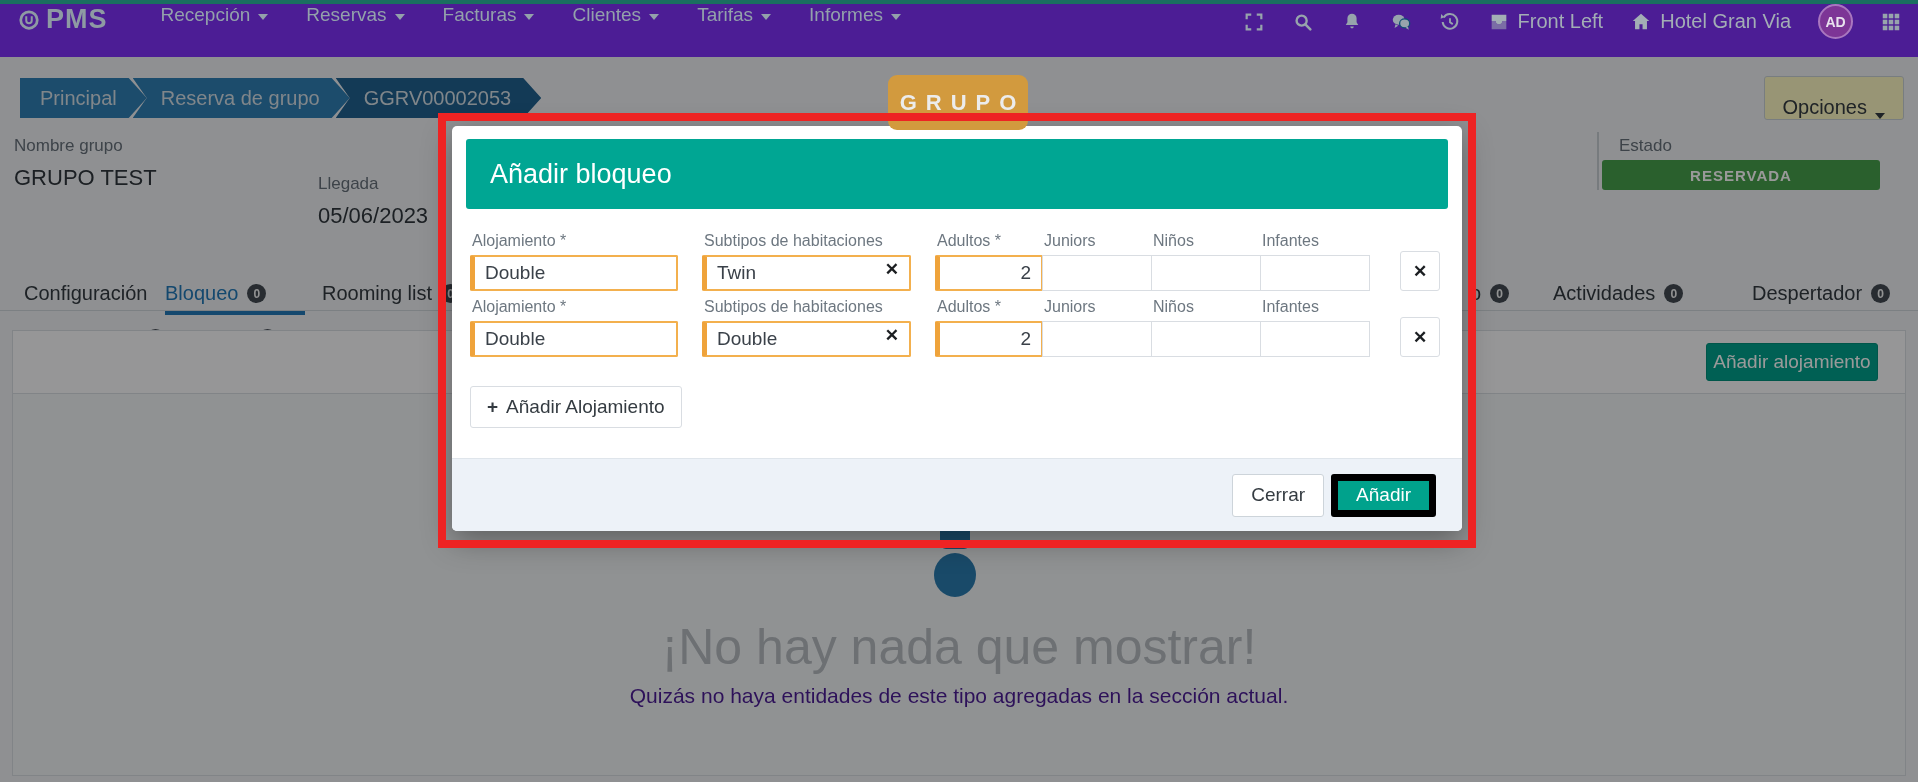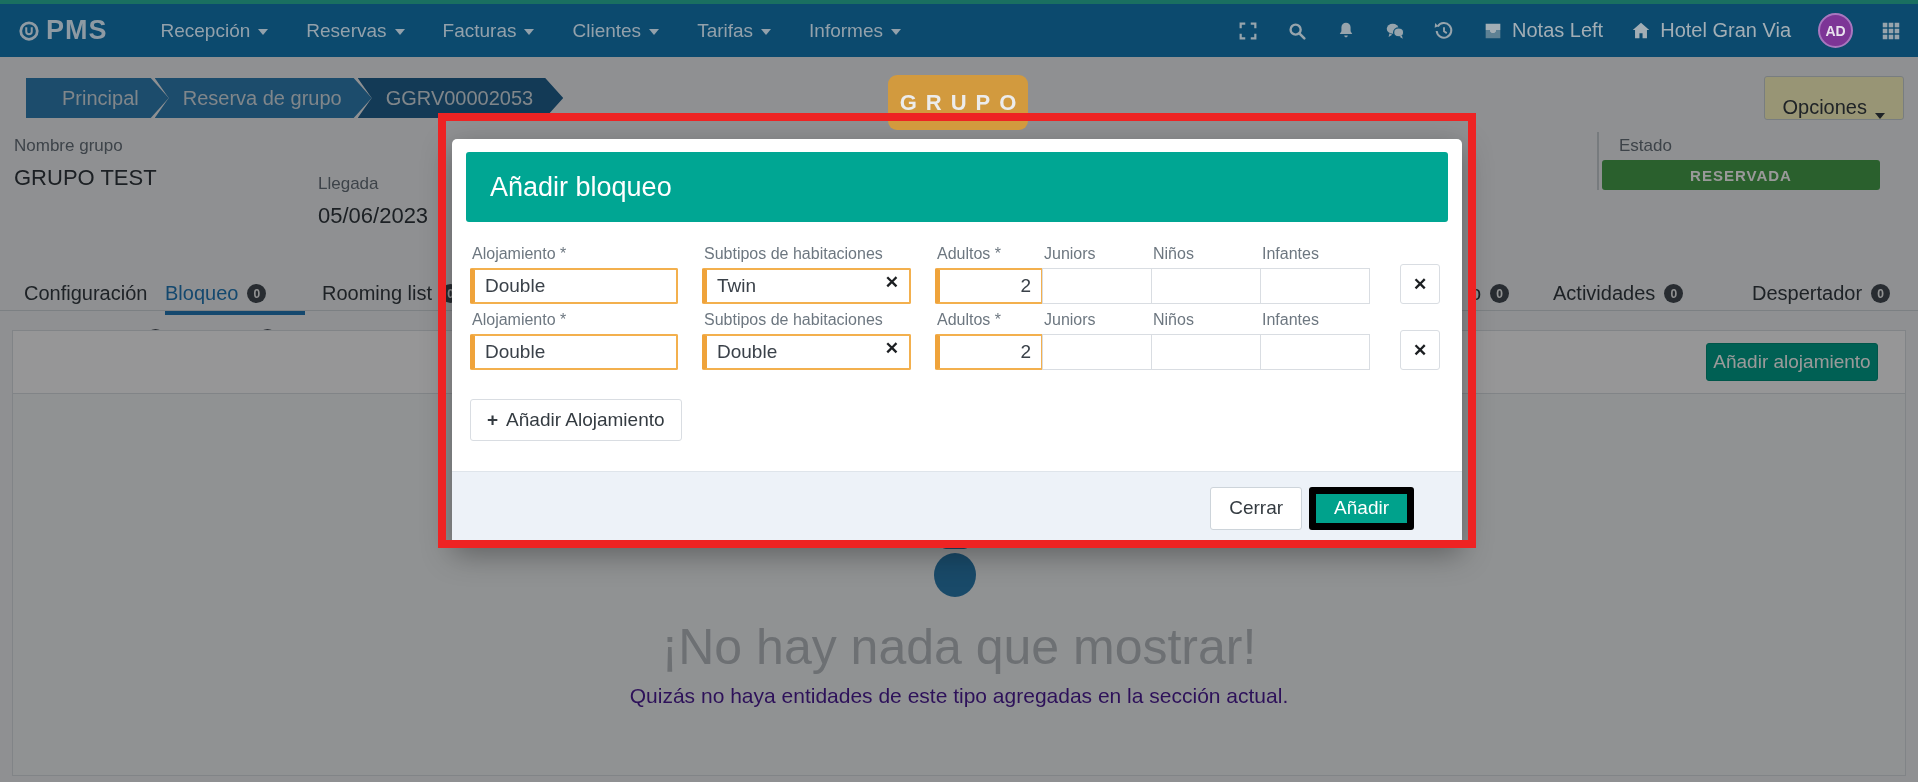--- a/index.html
+++ b/index.html
@@ -1,43 +1,43 @@
 <!DOCTYPE html>
 <html><head>
 <meta charset="utf-8">
 <style>
   * { box-sizing: border-box; margin: 0; padding: 0; }
   html,body { width:1918px; height:782px; }
   body { font-family:"Liberation Sans",sans-serif; background:#eef1f4; overflow:hidden; }
   .screen { position:relative; width:1918px; height:782px; overflow:hidden; background:#eef1f4; }
 
   
-  .nav { position:absolute; top:0; left:0; right:0; height:57px; background:#0c4a6e;
-         border-top:4px solid #1a6f60; display:flex; align-items:center; z-index:20; }
+  .nav { position:absolute; top:0; left:0; right:0; height:57px; background:#4c1d95;
+         border-top:4px solid #1a6f60; display:flex; align-items:flex-start; z-index:20; }
   .logo { display:flex; align-items:center; gap:6px; margin-left:18px; color:#8e9aa3;
           font-size:27px; font-weight:bold; letter-spacing:1px; cursor:pointer; }
   .nav-menu { display:flex; margin-left:34px; }
   .nav-item { display:flex; align-items:center; color:#93a1ab; font-size:19px; padding:0 19px; cursor:pointer; }
   .caret { width:0; height:0; border-left:5px solid transparent; border-right:5px solid transparent;
            border-top:6px solid currentColor; display:inline-block; margin-left:8px; margin-top:3px; }
   .nav-right { margin-left:auto; display:flex; align-items:center; gap:27px; margin-right:16px; color:#97a4ac; }
   .nav-ico { width:22px; height:22px; display:block; cursor:pointer; }
   .nav-text-item { display:flex; align-items:center; gap:8px; font-size:20px; color:#a3aeb5; cursor:pointer; }
   .avatar { width:35px; height:35px; border-radius:50%; background:#7d3596; border:2px solid #a977bf;
             color:#e9e2ee; font-size:14px; font-weight:bold; display:flex; align-items:center;
             justify-content:center; cursor:pointer; }
 
   
   .page { position:absolute; inset:57px 0 0 0; z-index:1; }
 
   .breadcrumb { position:absolute; left:12px; top:21px; display:flex; }
   .crumb { height:40px; display:flex; align-items:center; color:#d5dfe6; font-size:20px;
            padding:0 30px 0 28px; background:#2f7fb5; cursor:pointer; margin-left:-14px;
            clip-path:polygon(0 0, calc(100% - 18px) 0, 100% 50%, calc(100% - 18px) 100%, 0 100%, 14px 50%); }
-  .crumb:first-child { margin-left:14px; padding-left:36px;
+  .crumb:first-child { margin-left:8px; padding-left:20px;
            clip-path:polygon(0 0, calc(100% - 18px) 0, 100% 50%, calc(100% - 18px) 100%, 0 100%);text-align:center; }
   .crumb.current { background:#20618f; }
 
   .options-btn { position:absolute; right:14px; top:19px; height:44px; padding:0 18px;
                  background:#fef9c3; border:1px solid #c9d0d6; border-radius:3px; font-size:20px;
                  color:#343b41; display:flex; align-items:flex-end; cursor:pointer; }
 
   .field { position:absolute; }
   .field .flabel { font-size:17px; color:#67707a; }
   .field .fvalue { font-size:22px; color:#30363c; margin-top:9px; }
@@ -73,21 +73,21 @@
   .empty-title { position:absolute; left:0; right:0; top:561px; text-align:center; font-size:50px; color:#b6bbc0; }
   .empty-subtitle { position:absolute; left:0; right:0; top:627px; text-align:center; font-size:21px; color:#4c1d95; }
 
   
   .overlay { position:absolute; left:0; right:0; top:57px; bottom:0; background:rgba(0,0,0,0.40); z-index:10; }
 
   .demo-badge { position:absolute; left:888px; top:75px; width:140px; height:55px; border-radius:9px;
                 background:#d29a3e; z-index:28; display:flex; align-items:center; justify-content:center;
                 color:#ececec; font-size:22px; font-weight:bold; letter-spacing:9px; padding-left:9px; }
 
-  .modal { position:absolute; left:452px; top:139px; width:1010px; height:405px; background:#ffffff;
+  .modal { position:absolute; left:452px; top:126px; width:1010px; height:405px; background:#ffffff;
            border-radius:5px; box-shadow:0 10px 30px rgba(0,0,0,0.35); z-index:24; }
   .modal-header { margin:13px 14px 0 14px; height:70px; background:#00a693; border-radius:3px;
                   display:flex; align-items:center; padding-left:24px; color:#ffffff; font-size:27px; }
   .modal-body { padding:23px 22px 0 18px; }
   .block-row { display:flex; align-items:flex-end; margin-bottom:7px; }
   .fcol { display:flex; flex-direction:column; }
   .fcol .ilabel { font-size:16px; color:#6d7780; margin-bottom:5px; padding-left:2px; white-space:nowrap; }
   .fcol input { height:36px; font-family:inherit; font-size:19px; color:#3a4149; outline:none; background:#fff; width:100%; }
   .c-aloja { width:208px; margin-right:24px; }
   .c-subt  { width:209px; margin-right:24px; position:relative; }
@@ -99,21 +99,21 @@
   .clear-x { position:absolute; right:12px; bottom:11px; font-size:17px; font-weight:bold; color:#1b1e21; cursor:pointer; }
   .row-remove-btn { width:40px; height:40px; margin-left:30px; background:#ffffff; border:1px solid #d9dde2;
                     border-radius:3px; font-size:17px; font-weight:bold; color:#1b1e21; cursor:pointer;
                     display:flex; align-items:center; justify-content:center; }
   .add-row-btn { margin-top:22px; display:inline-flex; align-items:center; gap:8px; padding:9px 16px;
                  background:#ffffff; border:1px solid #d9dde2; border-radius:3px; font-size:19px;
                  color:#343b41; cursor:pointer; }
   .add-row-btn .plus { font-weight:bold; }
   .modal-footer { position:absolute; left:0; right:0; bottom:0; height:73px; background:#edf2f8;
                   border-top:1px solid #dfe5eb; border-radius:0 0 5px 5px; display:flex; align-items:center;
-                  justify-content:flex-end; gap:7px; padding-right:48px; }
+                  justify-content:flex-end; gap:7px; padding-right:26px; }
   .btn { height:43px; padding:0 18px; border-radius:3px; font-size:19px; font-family:inherit; cursor:pointer; }
   .btn-close { background:#ffffff; border:1px solid #cdd4da; color:#343b41; }
   .btn-add { background:#00a28c; border:7px solid #000000; color:#ffffff; }
 
   .red-annotation { position:absolute; left:438px; top:113px; width:1038px; height:435px;
                     border:8px solid #ee2323; z-index:40; pointer-events:none; }
 </style>
 </head>
 <body>
 
@@ -174,21 +174,21 @@
       <svg class="nav-ico" viewBox="0 0 24 24">
           <path d="M5.2 7A8 8 0 1 1 4 12" fill="none" stroke="currentColor" stroke-width="2.2"></path>
           <path d="M2.4 3.2l3.4 3.6-4 1.6z" fill="currentColor"></path>
           <path d="M12 8v4.4l3 1.9" fill="none" stroke="currentColor" stroke-width="2"></path>
         </svg>
       <div class="nav-text-item">
         <svg class="nav-ico" viewBox="0 0 24 24">
             <path d="M4 4h16v7h-4.5a3.5 3.5 0 0 1-7 0H4z" fill="currentColor"></path>
             <path d="M4 11h4.5a3.5 3.5 0 0 0 7 0H20v9H4z" fill="currentColor" opacity="0.55"></path>
           </svg>
-        <span>Notas Left</span>
+        <span>Front Left</span>
       </div>
       <div class="nav-text-item">
         <svg class="nav-ico" viewBox="0 0 24 24">
             <path d="M12 3l9 8h-2.5v9h-4.8v-5.5h-3.4V20H5.5v-9H3z" fill="currentColor"></path>
           </svg>
         <span>Hotel Gran Via</span>
       </div>
       <div class="avatar">
           <span>AD</span>
         </div>

